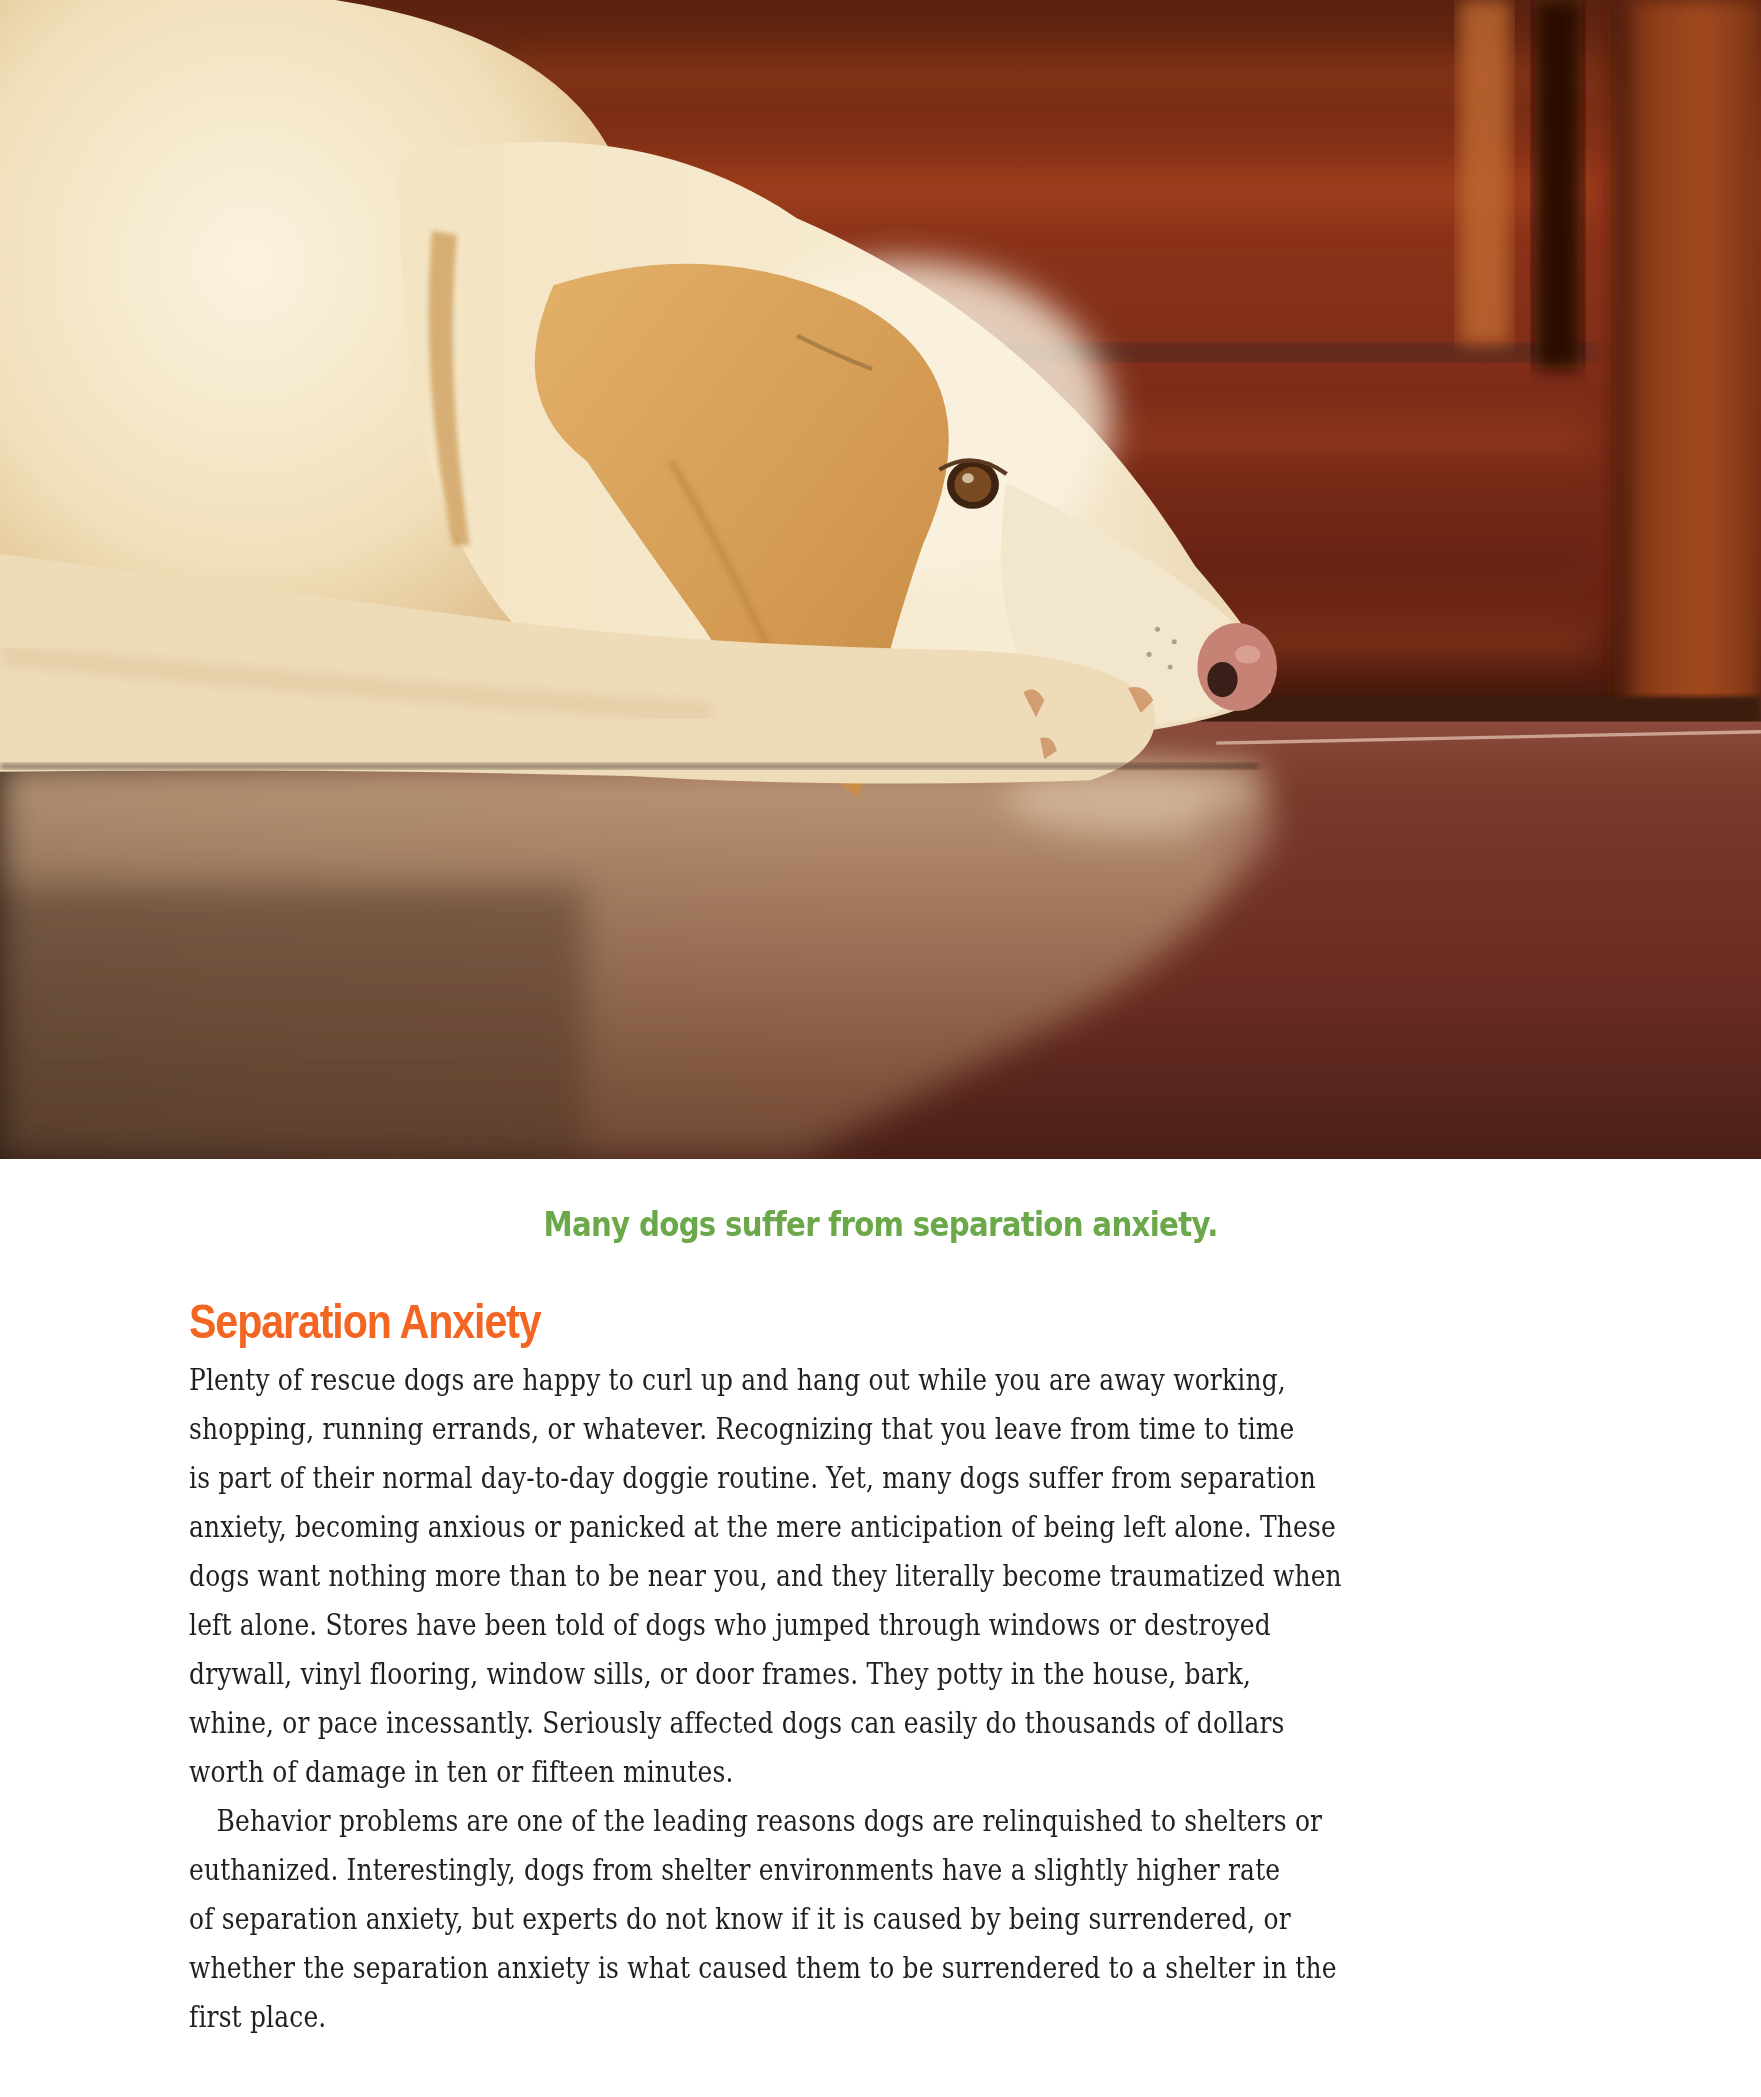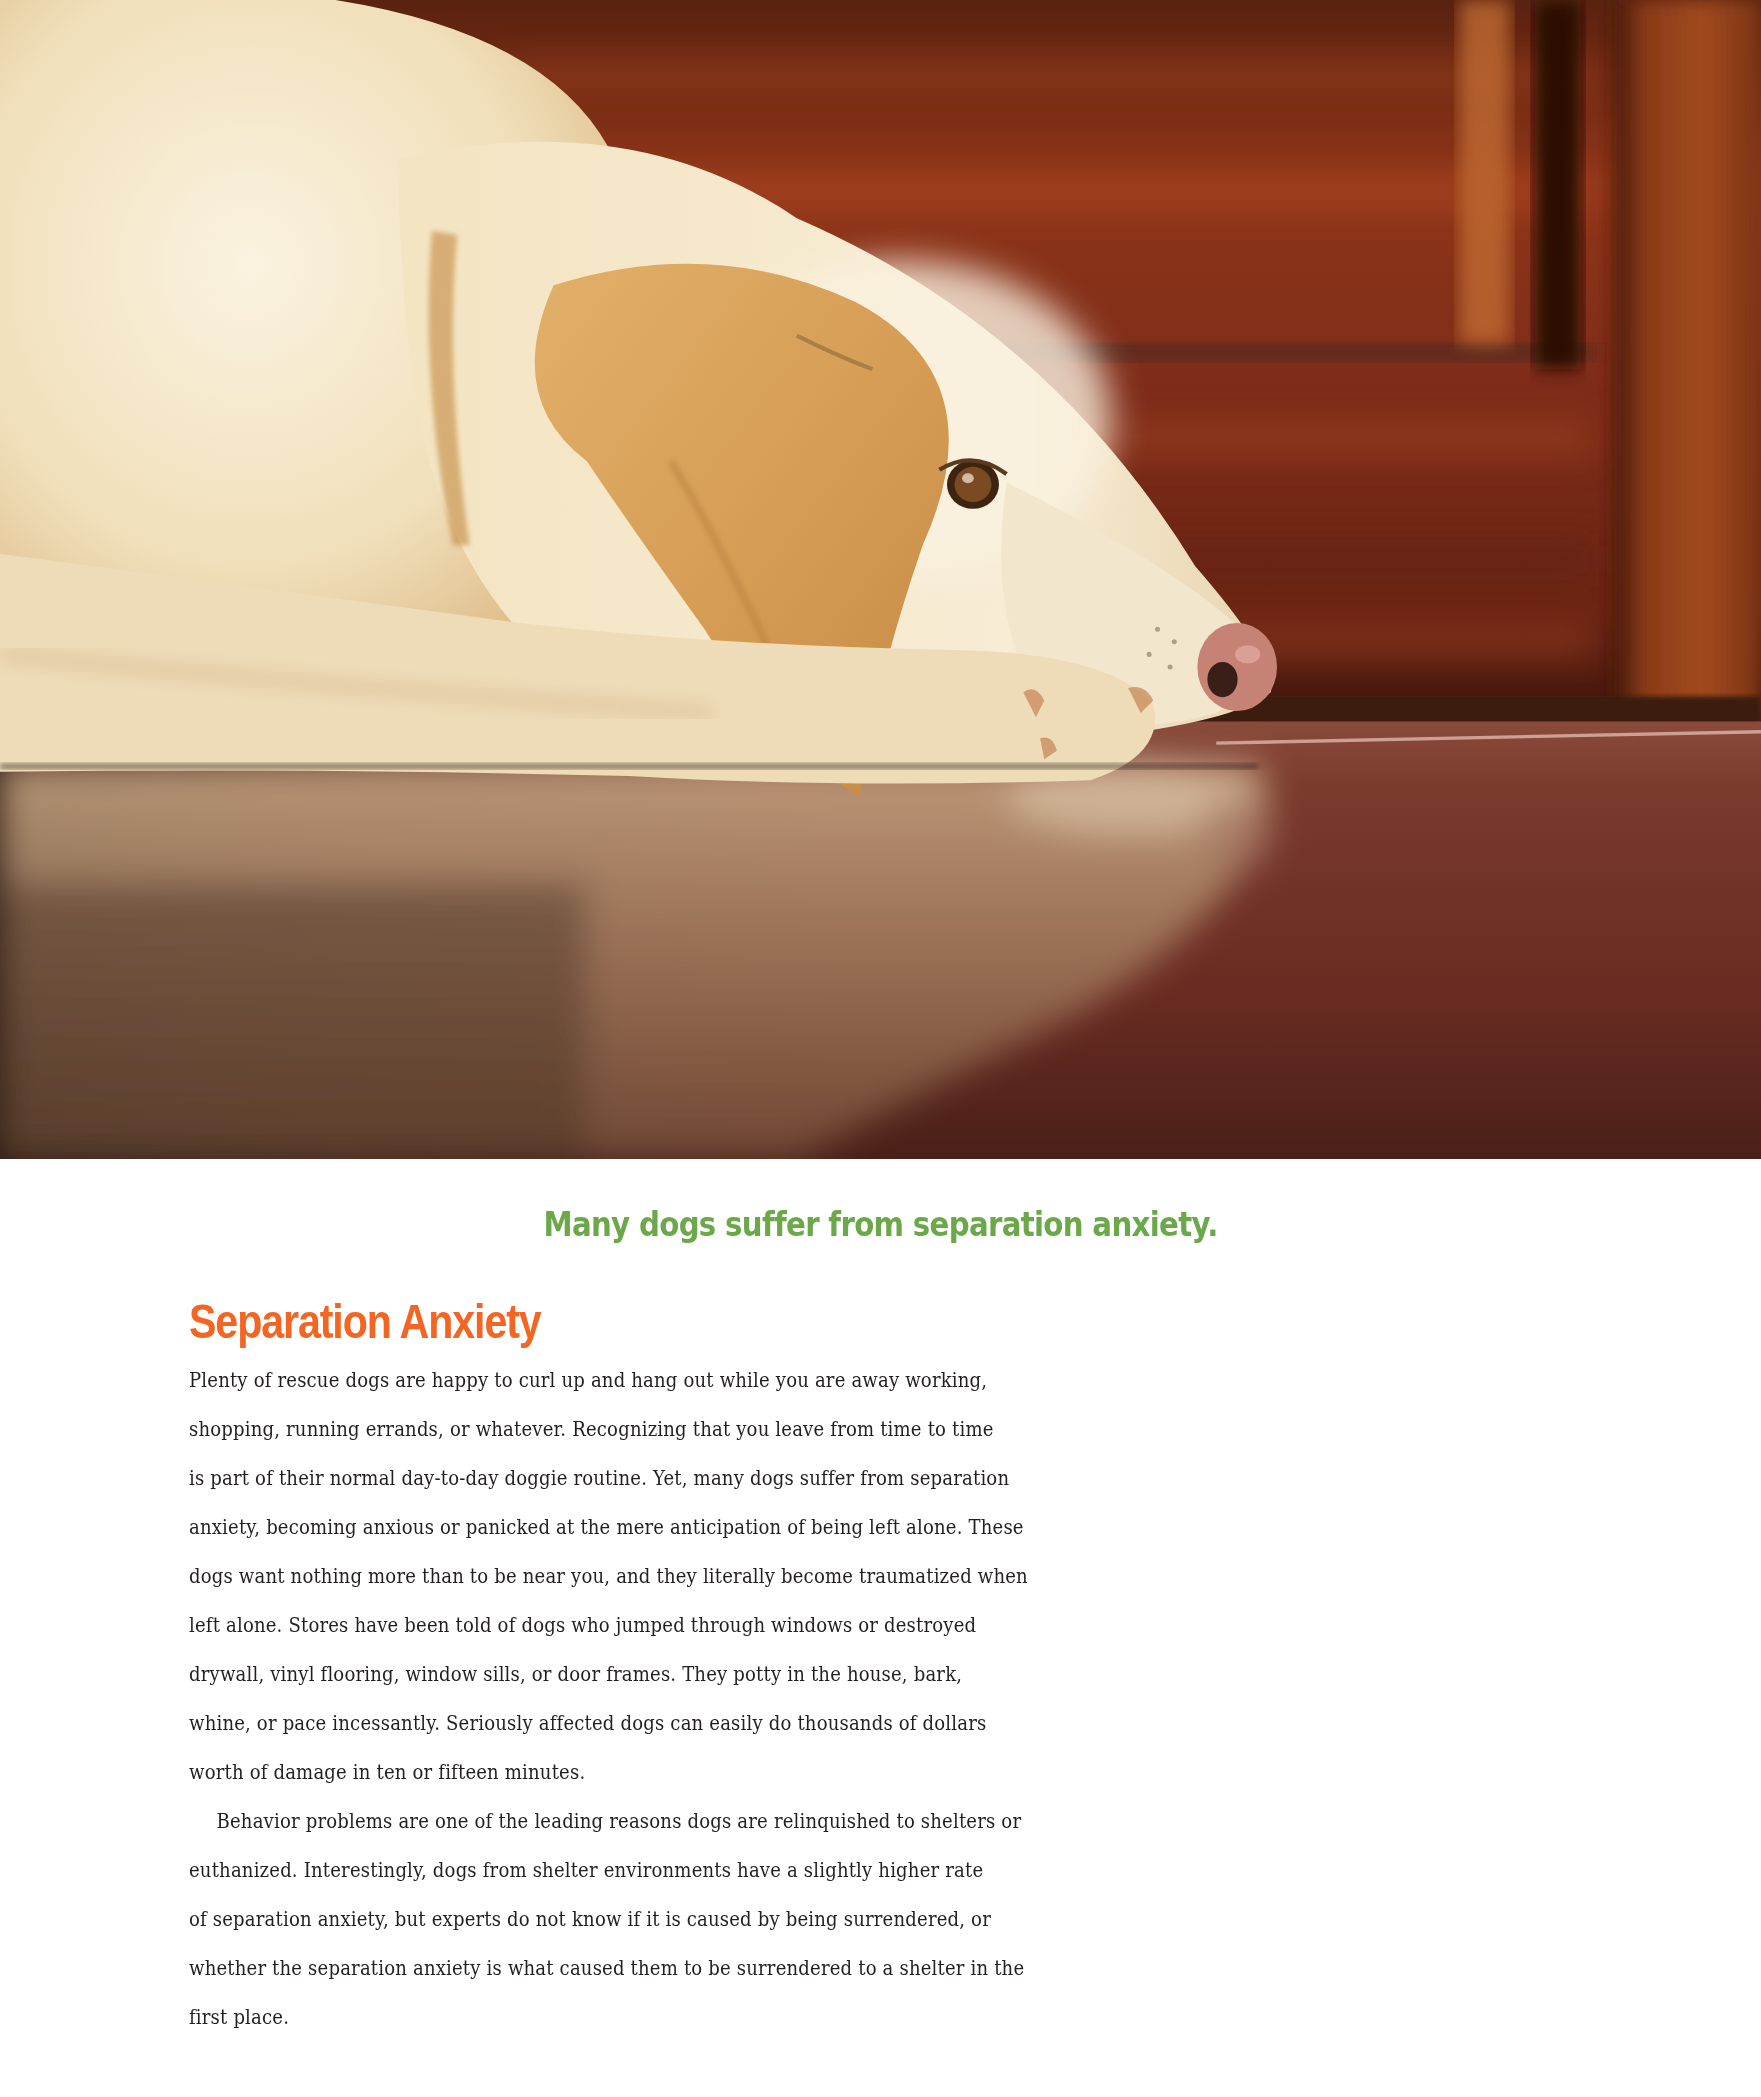--- a/index.html
+++ b/index.html
@@ -61,21 +61,21 @@
       transform: scaleX(0.84);
       transform-origin: 0 50%;
       white-space: nowrap;
     }
     .body-text {
       position: absolute;
       left: 189px;
       top: 1356px;
       width: 1426px;
       font-family: "DejaVu Serif", serif;
-      font-size: 21px;
+      font-size: 29px;
       line-height: 49px;
       color: #231f20;
     }
     .body-text .line {
       display: block;
       white-space: nowrap;
       transform: scaleX(0.86);
       transform-origin: 0 50%;
       letter-spacing: 0.2px;
     }

